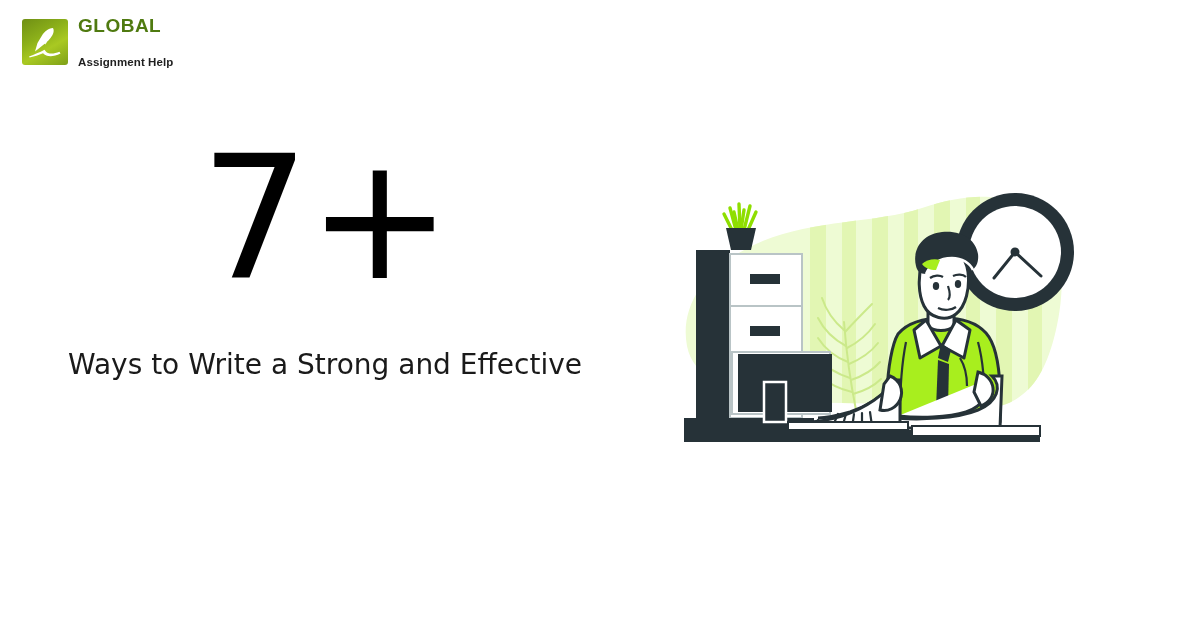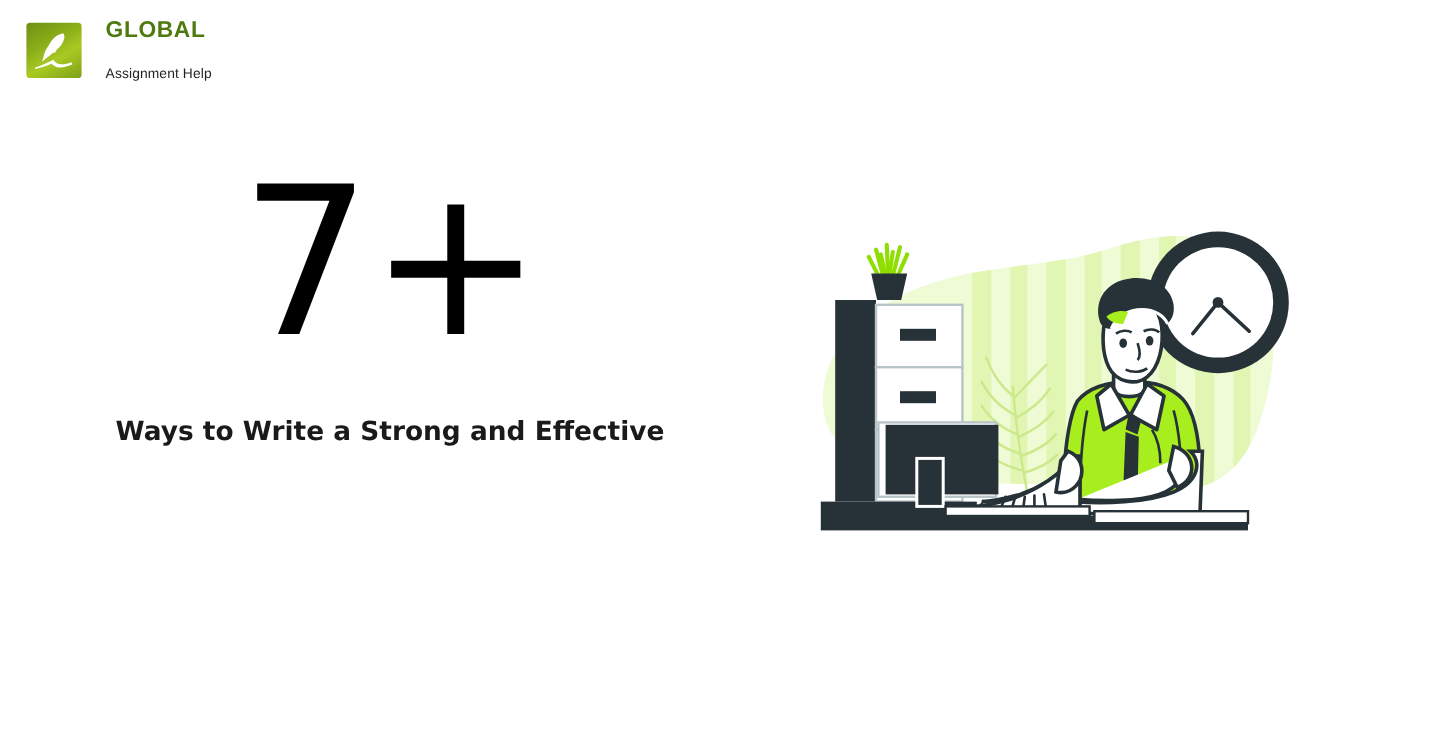--- a/index.html
+++ b/index.html
@@ -15,21 +15,21 @@
     position: relative;
   }
 
   
   .logo-block {
     position: absolute;
     left: 22px;
     top: 16px;
     display: flex;
     align-items: center;
-    gap: 20px;
+    gap: 10px;
   }
   .logo-mark {
     width: 46px;
     height: 46px;
     border-radius: 3px;
     background: linear-gradient(150deg, #6f8f14 0%, #8cb01a 38%, #a9c922 62%, #7ea018 100%);
     position: relative;
     overflow: hidden;
     flex: none;
   }
@@ -37,21 +37,21 @@
   .logo-text { line-height: 1; }
   .logo-title {
     font-size: 19px;
     font-weight: bold;
     color: #4f7a10;
     letter-spacing: 0.5px;
     display: block;
   }
   .logo-sub {
     font-size: 11.5px;
-    font-weight: normal;
+    font-weight: bold;
     color: #1f1f1f;
     letter-spacing: 0.1px;
     display: block;
     margin-top: 22px;
   }
 
   
   .text-col {
     position: absolute;
     left: 60px;
@@ -62,24 +62,24 @@
   .big-number {
     font-size: 172px;
     line-height: 0.92;
     font-weight: 400;
     color: #000000;
     letter-spacing: -2px;
     font-family: "DejaVu Sans", sans-serif;
   }
   .headline {
     margin-top: 46px;
-    font-size: 22px;
+    font-size: 28px;
     line-height: 1.5;
     color: #1a1a1a;
-    font-weight: 700;
+    font-weight: 400;
     font-family: "DejaVu Sans", sans-serif;
   }
 
   
   .illustration {
     position: absolute;
     left: 660px;
     top: 170px;
     width: 420px;
     height: 280px;

